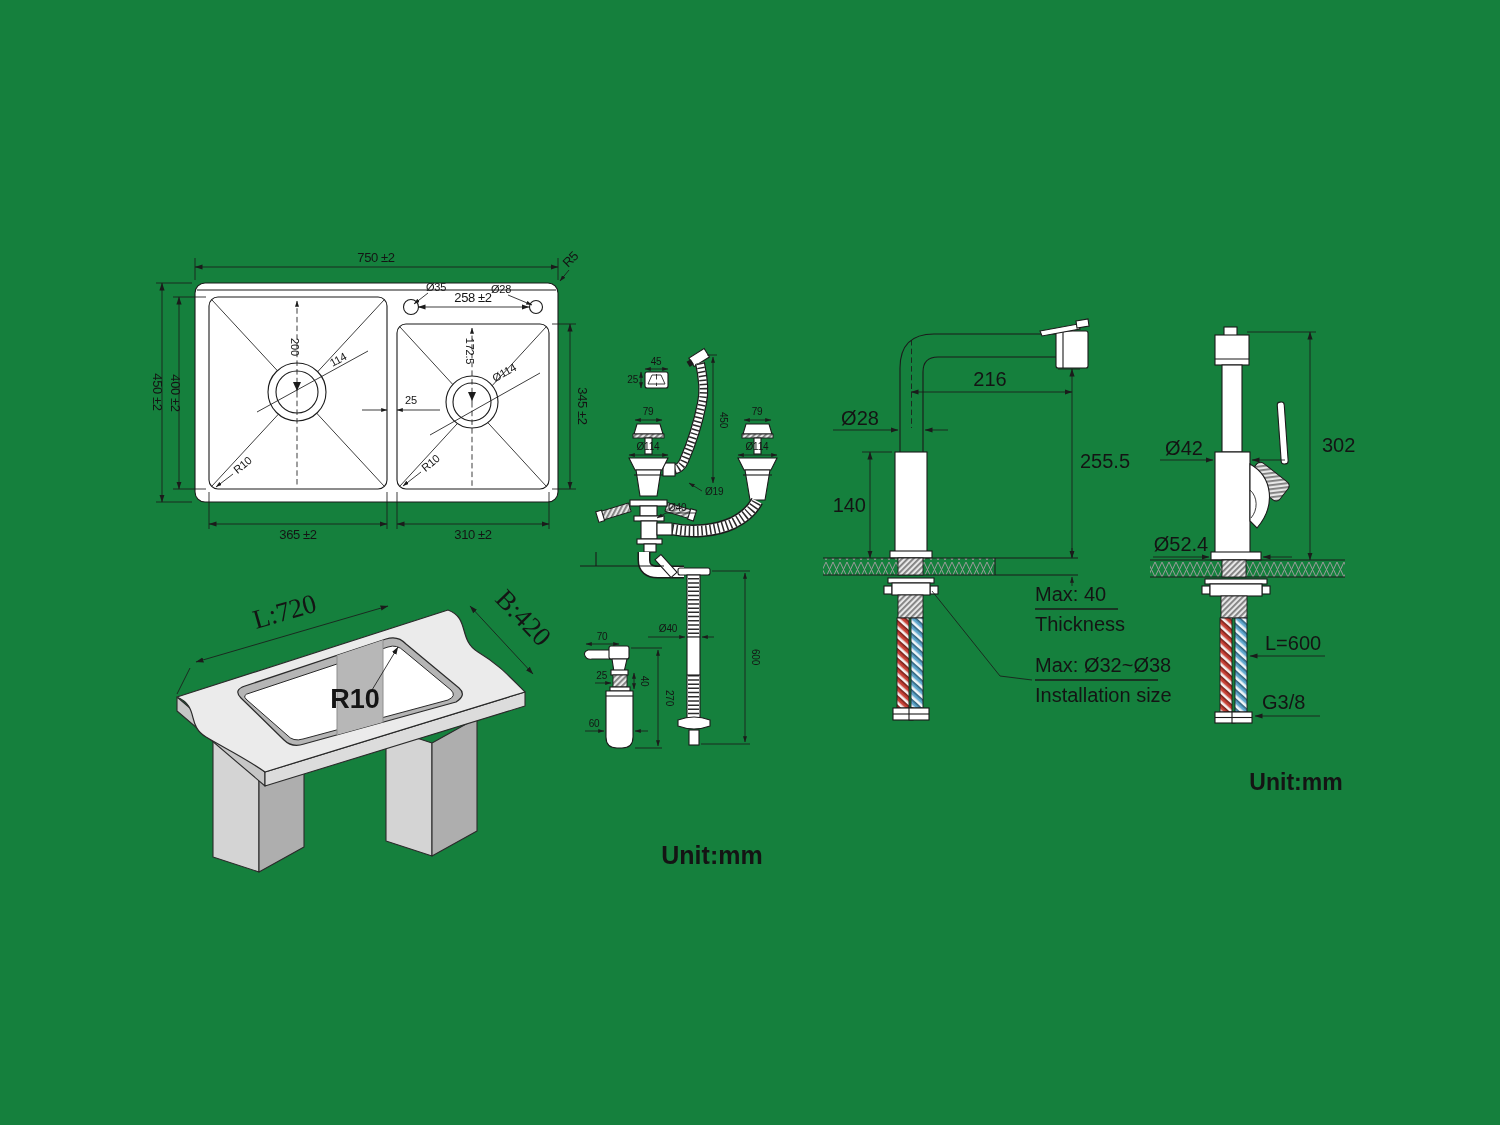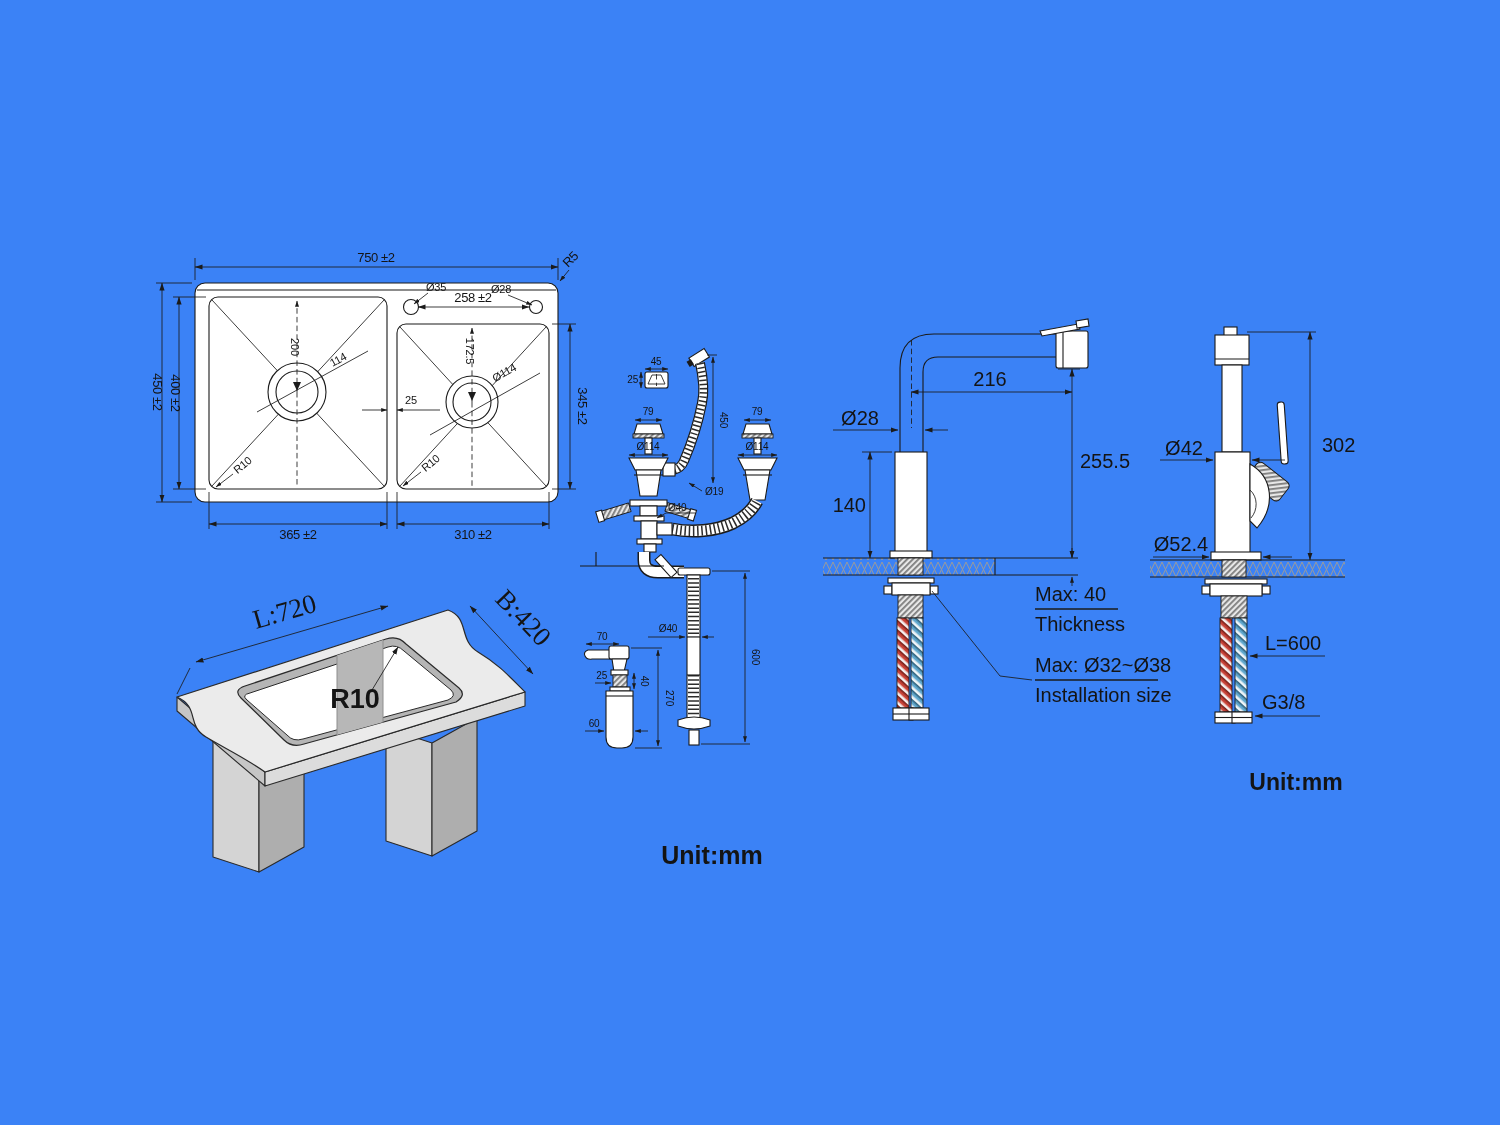--- a/index.html
+++ b/index.html
@@ -1,16 +1,16 @@
 <!DOCTYPE html>
 <html><head>
 <meta charset="utf-8">
 <style>
   html,body{margin:0;padding:0;background:#fff}
-  .stage{position:relative;width:1500px;height:1125px;background:#3b82f6;overflow:hidden;
+  .stage{position:relative;width:1500px;height:1125px;background:#15803d;overflow:hidden;
          font-family:"Liberation Sans",sans-serif}
   svg{position:absolute;left:0;top:0}
   text{fill:#141414;font-family:"Liberation Sans",sans-serif}
   .t10{font-size:10px;letter-spacing:-.2px}
   .t11{font-size:11px;letter-spacing:-.2px}
   .t13{font-size:13px;letter-spacing:-.4px}
   .t20{font-size:20px}
   .t23{font-size:23px;font-weight:700}
   .t25{font-size:25px;font-weight:700}
   .serif{font-family:"Liberation Serif",serif;font-size:27px}

